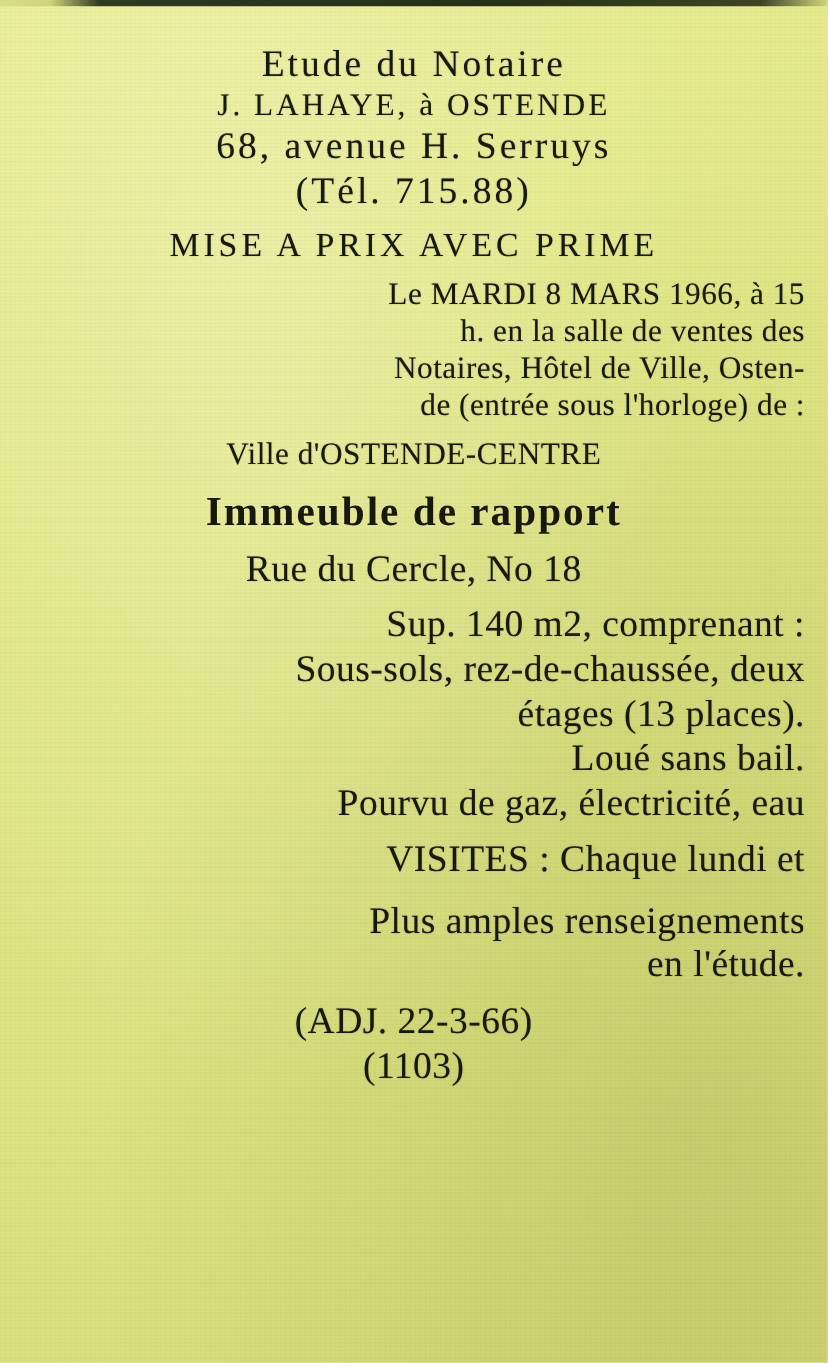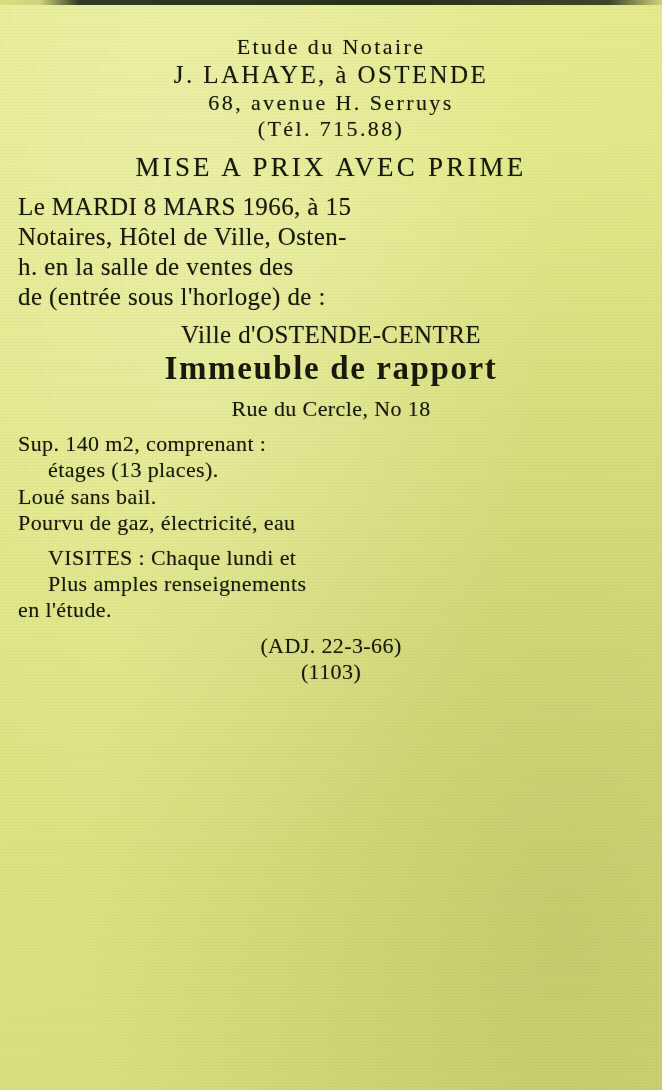--- a/index.html
+++ b/index.html
@@ -45,35 +45,35 @@
     position: relative;
     padding: 34px 18px 0 18px;
     box-sizing: border-box;
   }
   .line {
     line-height: 1.19;
     letter-spacing: 0.4px;
     text-shadow: 0 0 1px rgba(30,35,10,0.35);
   }
   .c { text-align: center; }
-  .l { text-align: left; }
+  .l { text-align: right; }
   .r { text-align: center; }
-  .s30 { font-size: 22px; }
+  .s30 { font-size: 30px; }
   .s31 { font-size: 25px; }
   .s32 { font-size: 27px; }
   .wide { letter-spacing: 2.4px; }
   .wider { letter-spacing: 3.2px; }
   .headline {
     font-size: 33px;
     font-weight: bold;
     letter-spacing: 1.6px;
     text-align: center;
   }
   .gap-sm { margin-top: 9px; }
-  .gap-md { margin-top: 0; }
+  .gap-md { margin-top: 13px; }
   .hang {
     padding-left: 30px;
   }
 </style>
 </head>
 <body>
 
 <div class="paper"></div>
 <div class="grain"></div>
 <div class="topbar"></div>
@@ -81,31 +81,32 @@
 <div class="ad">
 
   <div class="line c s30 wide">Etude du Notaire</div>
   <div class="line c s31 wide">J. LAHAYE, à OSTENDE</div>
   <div class="line c s30 wide">68, avenue H. Serruys</div>
   <div class="line c s30 wide">(Tél. 715.88)</div>
 
   <div class="line c s32 wider gap-sm">MISE A PRIX AVEC PRIME</div>
 
   <div class="line l s31 gap-sm">Le MARDI 8 MARS 1966, à 15</div>
+  <div class="line l s31">h. en la salle de ventes des</div>
   <div class="line l s31">Notaires, Hôtel de Ville, Osten-</div>
-  <div class="line l s31">h. en la salle de ventes des</div>
   <div class="line l s31">de (entrée sous l'horloge) de :</div>
 
   <div class="line c s31 gap-sm">Ville d'OSTENDE-CENTRE</div>
 
   <div class="headline gap-md">Immeuble de rapport</div>
 
   <div class="line c s30 gap-sm">Rue du Cercle, No 18</div>
 
   <div class="line l s30 gap-sm">Sup. 140 m2, comprenant :</div>
+  <div class="line l s30">Sous-sols, rez-de-chaussée, deux</div>
   <div class="line l s30 hang">étages (13 places).</div>
   <div class="line l s30">Loué sans bail.</div>
   <div class="line l s30">Pourvu de gaz, électricité, eau</div>
 
   <div class="line l s30 gap-sm hang">VISITES : Chaque lundi et</div>
 
   <div class="line l s30 gap-md hang">Plus amples renseignements</div>
   <div class="line l s30">en l'étude.</div>
 
   <div class="line r s30 gap-sm">(ADJ.  22-3-66)</div>

